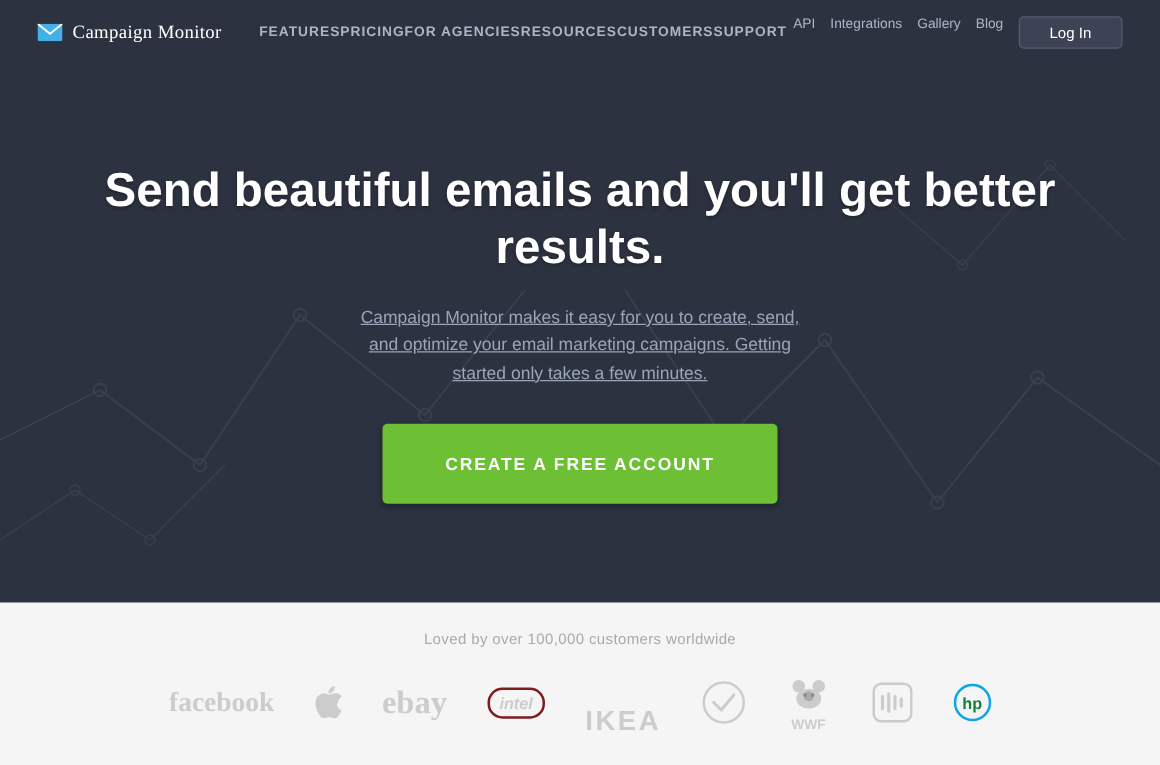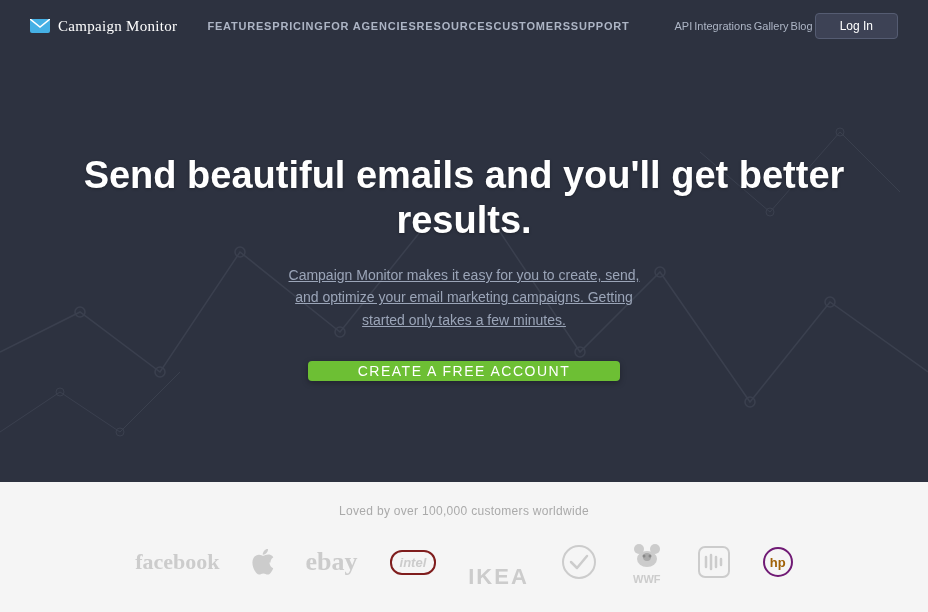--- a/index.html
+++ b/index.html
@@ -41,22 +41,22 @@
       color: #adb5c5;
       font-size: 11px;
       font-weight: 600;
       letter-spacing: 0.8px;
       text-transform: uppercase;
       cursor: pointer;
       text-decoration: none;
     }
     .secondary-nav {
       display: flex;
-      align-items: center;
-      gap: 2px;
+      align-items: flex-start;
+      gap: 12px;
     }
     .sec-nav-link {
       color: #adb5c5;
       font-size: 11px;
       cursor: pointer;
     }
     .login-btn {
       background: #3d4255;
       color: #fff;
       border: 1px solid #555c72;
@@ -109,23 +109,23 @@
       max-width: 360px;
       margin-left: auto;
       margin-right: auto;
       text-decoration: underline;
     }
     .cta-button {
       background: #6dbf34;
       color: #fff;
       border: none;
       border-radius: 4px;
-      padding: 2px 50px;
+      padding: 24px 50px;
       font-size: 14px;
-      font-weight: 400;
+      font-weight: 700;
       letter-spacing: 1.5px;
       text-transform: uppercase;
       cursor: pointer;
       display: inline-block;
       box-shadow: 0 2px 6px rgba(0,0,0,0.3);
     }
 
     
     .logos-section {
       background: #f5f5f5;
@@ -172,24 +172,24 @@
 
     
     .brand-ikea { font-size: 22px; font-weight: 900; letter-spacing: 2px; color: #ccc; margin-top: 30px; }
 
     
     .brand-wwf { font-size: 11px; font-weight: 700; color: #ccc; text-align: center; }
 
     
     .brand-hp {
       width: 30px; height: 30px;
-      border: 2px solid #701a75;
+      border: 2px solid #0ea5e9;
       border-radius: 50%;
       display: flex; align-items: center; justify-content: center;
-      font-size: 13px; font-weight: 700; color: #a16207;
+      font-size: 13px; font-weight: 700; color: #15803d;
     }
   </style>
 </head>
 <body>
 
 <header class="header">
   <div class="logo-area">
 
     <svg class="logo-icon" viewBox="0 0 20 14" fill="none" xmlns="http://www.w3.org/2000/svg">
       <rect width="20" height="14" rx="2" fill="#45b0e5"></rect>

